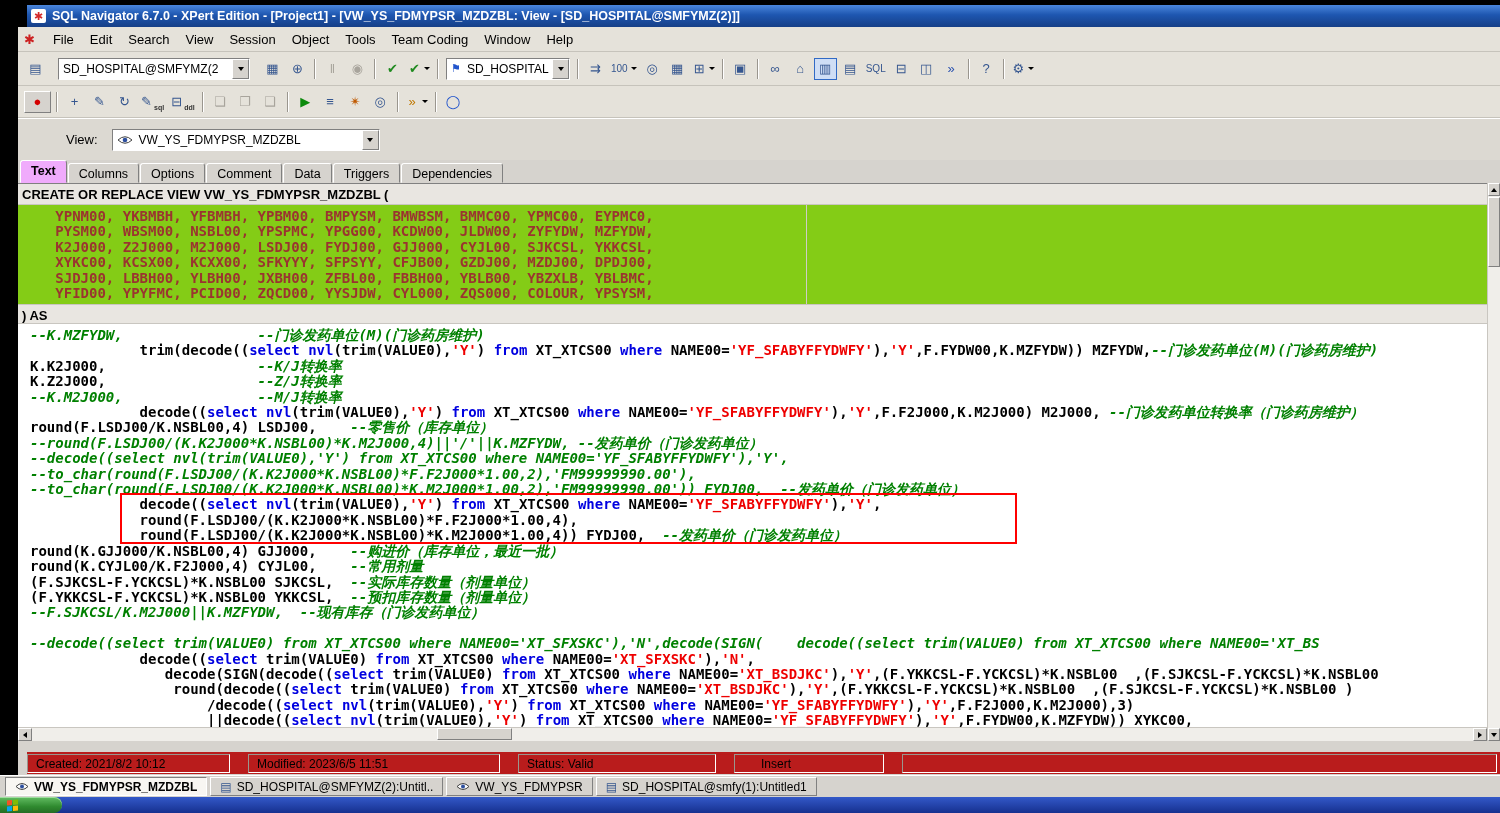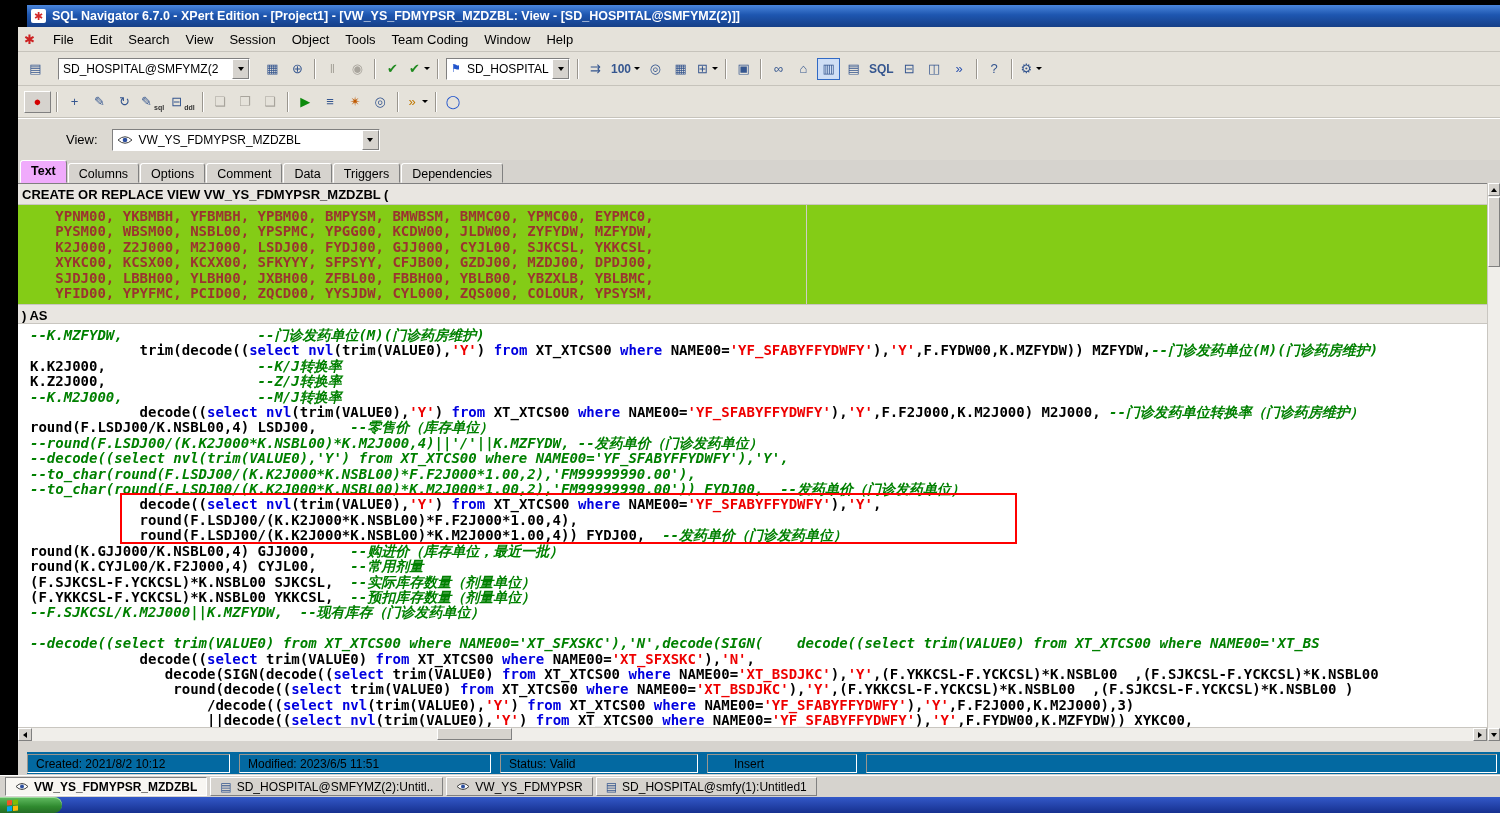--- a/index.html
+++ b/index.html
@@ -28,21 +28,21 @@
 
   
   .toolbar{position:absolute;left:18px;right:0;background:#e5e2da;display:flex;align-items:center;
     padding-left:5px;border-bottom:1px solid #c6c3bb}
   .toolbar1{top:52px;height:34px}
   .toolbar2{top:86px;height:32px}
   .tb-group{display:flex;align-items:center}
   .tb-btn{min-width:23px;height:22px;display:flex;align-items:center;justify-content:center;
     margin:0 1px;color:#35568f;position:relative;padding:0 2px}
   .tb-btn .glyph{font-size:13px;line-height:1;min-width:13px;text-align:center}
-  .tb-btn .glyph.txt{font-size:12px;font-weight:bold;letter-spacing:0}
+  .tb-btn .glyph.txt{font-size:10px;font-weight:normal;letter-spacing:0}
   .tb-btn.disabled .glyph{color:#a8a49c !important}
   .tb-btn.pressed{border:1px solid #316ac5;background:#cfdef5}
   .tb-btn.boxed{border:1px solid;border-color:#fff #808080 #808080 #fff;background:#d6d3ce;width:27px}
   .subtxt{font-size:7px;font-weight:bold;color:#333;margin-left:1px;align-self:flex-end;padding-bottom:2px}
   .dd-arrow{width:0;height:0;border-left:3px solid transparent;border-right:3px solid transparent;
     border-top:3.5px solid #000;margin-left:3px}
   .tb-sep{width:2px;height:20px;border-left:1px solid #9a968e;border-right:1px solid #fff;margin:0 4px}
 
   
   .combo{display:flex;align-items:center;background:#fff;height:22px;
@@ -103,22 +103,22 @@
   .arr-r{width:0;height:0;border-top:3.5px solid transparent;border-bottom:3.5px solid transparent;border-left:4px solid #000}
   .arr-u{width:0;height:0;border-left:3.5px solid transparent;border-right:3.5px solid transparent;border-bottom:4px solid #000}
   .arr-dn{width:0;height:0;border-left:3.5px solid transparent;border-right:3.5px solid transparent;border-top:4px solid #000}
   .v-scroll{position:absolute;right:0;top:183px;width:13px;height:558px;background:#f0eeea;
     display:flex;flex-direction:column;border-left:1px solid #c9c6c0}
   .v-scroll .sb-btn{width:12px}
   .v-thumb{margin:1px 0;height:70px;background:#d6d3ce;border:1px solid;border-color:#fff #808080 #808080 #fff}
   .v-space{flex:1}
 
   
-  .statusbar{position:absolute;left:27px;top:752px;right:0;height:22px;background:#0369a1;
-    display:flex;gap:9px;align-items:center;padding:1px 3px 1px 0}
+  .statusbar{position:absolute;left:27px;top:752px;right:0;height:22px;background:#b91c1c;
+    display:flex;gap:18px;align-items:center;padding:1px 3px 1px 0}
   .sb-panel{border:1px solid;border-color:#9a968e #fff #fff #9a968e;height:19px;font-size:12px;
     padding:2px 8px;white-space:nowrap;overflow:hidden;color:#000}
   .w1{width:203px}.w2{width:252px}.w3{width:198px}.w4{width:150px;padding-left:26px}.fill{flex:1}
 
   
   .bottomtabs{position:absolute;left:0;top:775px;right:0;height:22px;background:#d6d3ce;
     border-top:1px solid #fff;display:flex;align-items:center;padding-left:5px;gap:3px}
   .btab{display:flex;align-items:center;gap:5px;font-size:12px;height:19px;padding:0 9px;
     border:1px solid;border-color:#fff #808080 #808080 #fff;background:#d6d3ce;white-space:nowrap;color:#000}
   .btab.active{background:#f8f6f2;font-weight:bold;border-color:#808080 #fff #fff #808080}

